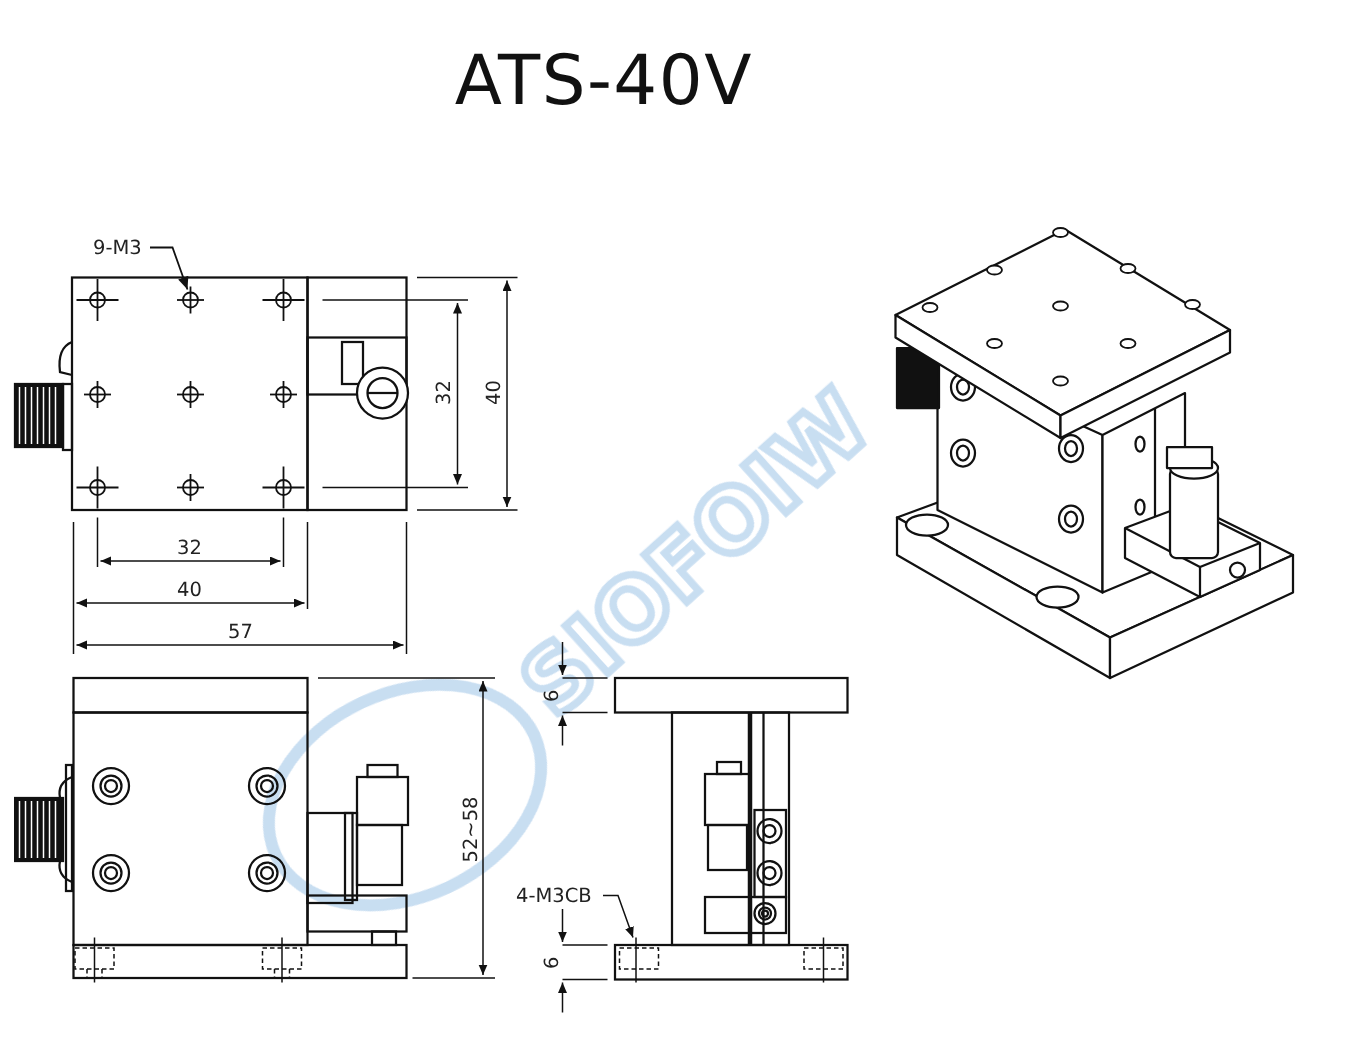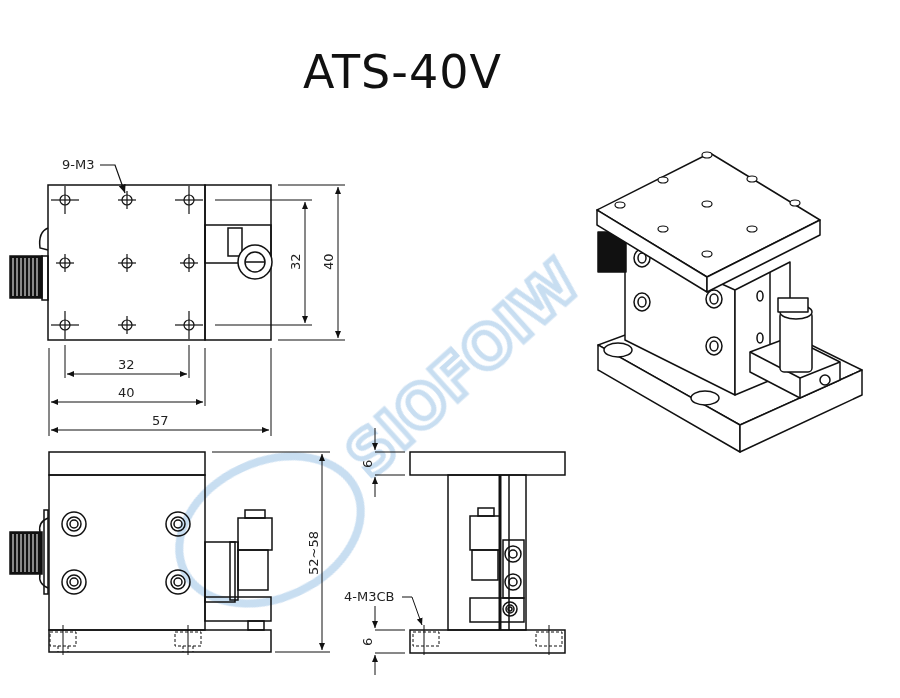--- a/index.html
+++ b/index.html
@@ -1,17 +1,17 @@
 <!DOCTYPE html>
 <html><head>
   <meta charset="utf-8">
   <style>
     html, body { margin: 0; padding: 0; background: #ffffff; }
     body { width: 900px; height: 698px; position: relative; overflow: hidden; font-family: "DejaVu Sans", sans-serif; }
-    .title { position: absolute; left: 0; top: 26px; width: 805px; text-align: center; font-size: 46px; color: #111; letter-spacing: 1px; margin-top: 19px; }
+    .title { position: absolute; left: 0; top: 26px; width: 805px; text-align: center; font-size: 46px; color: #111; letter-spacing: 1px; }
     svg.drawing { position: absolute; left: 0; top: 0; }
     .dim { font-family: "DejaVu Sans", sans-serif; font-size: 13px; fill: #222; }
     .wm { font-family: "DejaVu Sans", sans-serif; font-weight: bold; }
   </style>
 </head>
 <body>
 
 <div class="title">ATS-40V</div>
 
 <svg class="drawing" width="900" height="698" viewBox="0 0 900 698" xmlns="http://www.w3.org/2000/svg">

